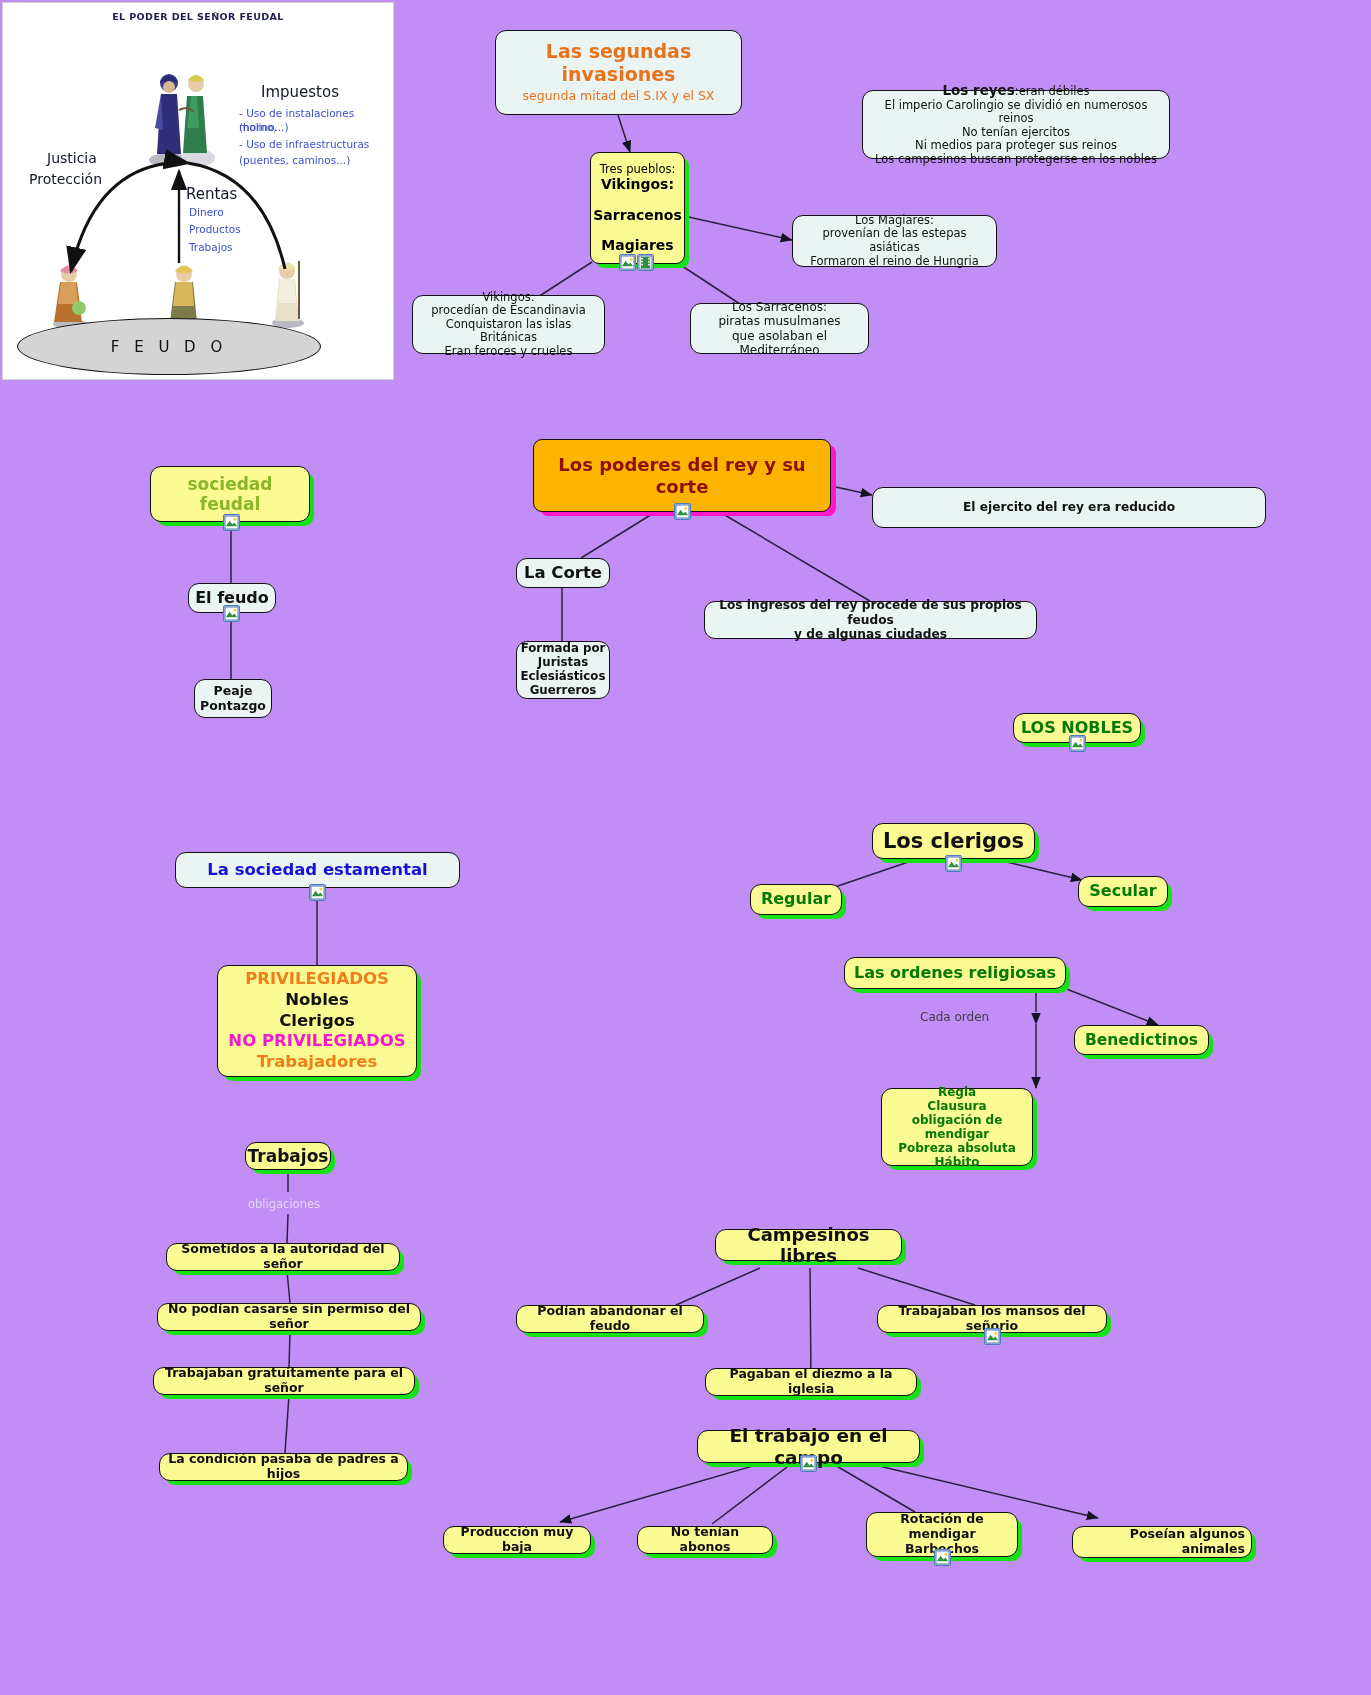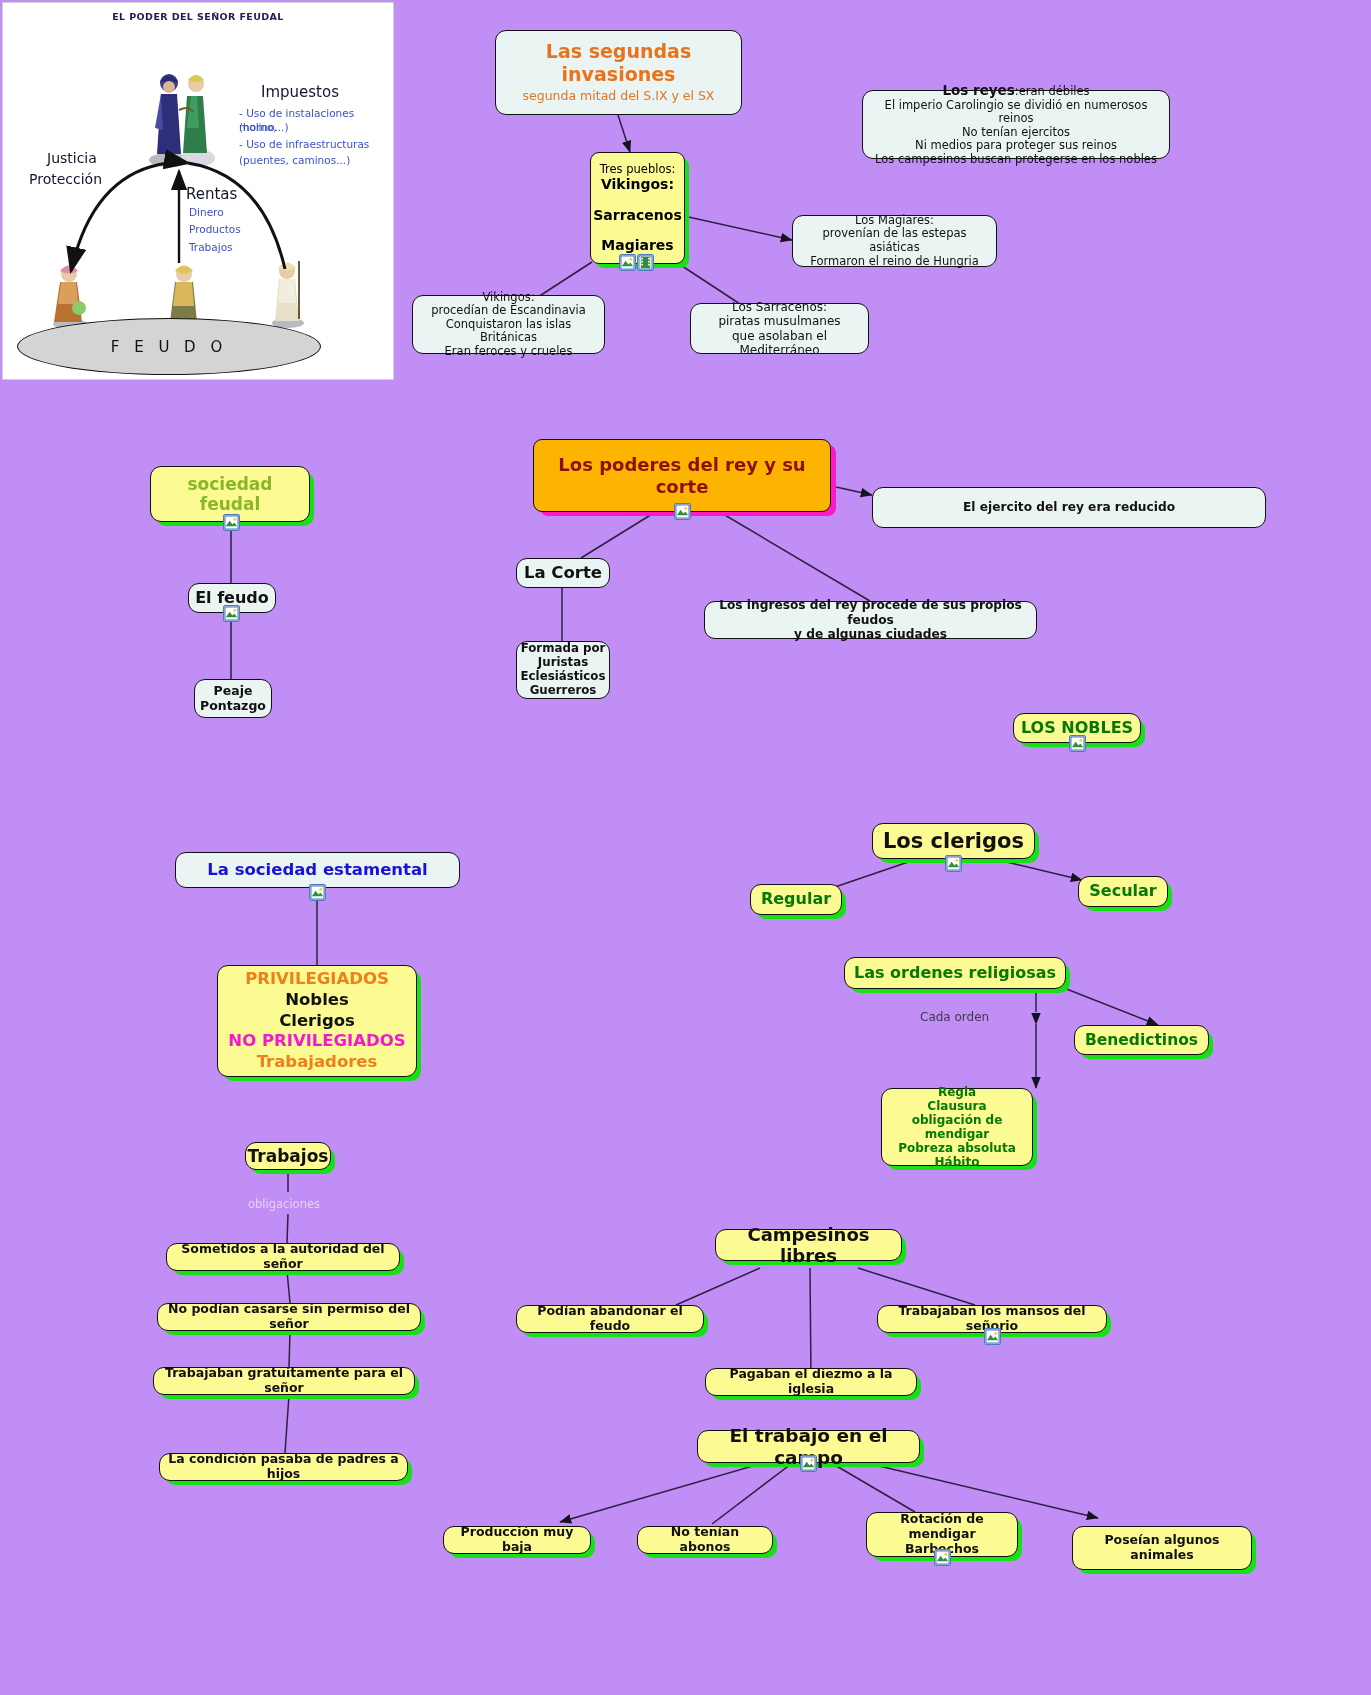--- a/index.html
+++ b/index.html
@@ -491,17 +491,17 @@
       <span>Barbechos</span>
     </span>
   </div>
   <span class="icon-badge" style="left:934px;top:1549px;">
     <svg viewBox="0 0 16 16">
         <rect x="1" y="1" width="14" height="14" fill="#fff" stroke="#2b5fa8"></rect>
       <path d="M2 12 L6 6 L9 10 L11 8 L14 12 Z" fill="#2f8f3f"></path>
         <circle cx="11.5" cy="4.5" r="1.6" fill="#f5d23b"></circle>
       </svg>
   </span>
-  <div class="node n-yellow" style="left:1072px;top:1526px;width:180px;height:44px;">
+  <div class="node n-yellow" style="left:1072px;top:1526px;width:180px;height:32px;text-align:right;">
     <span class="txt black-txt" style="font-size:12.5px;">Poseían algunos animales</span>
   </div>
 
 </div>
 
 </body></html>

